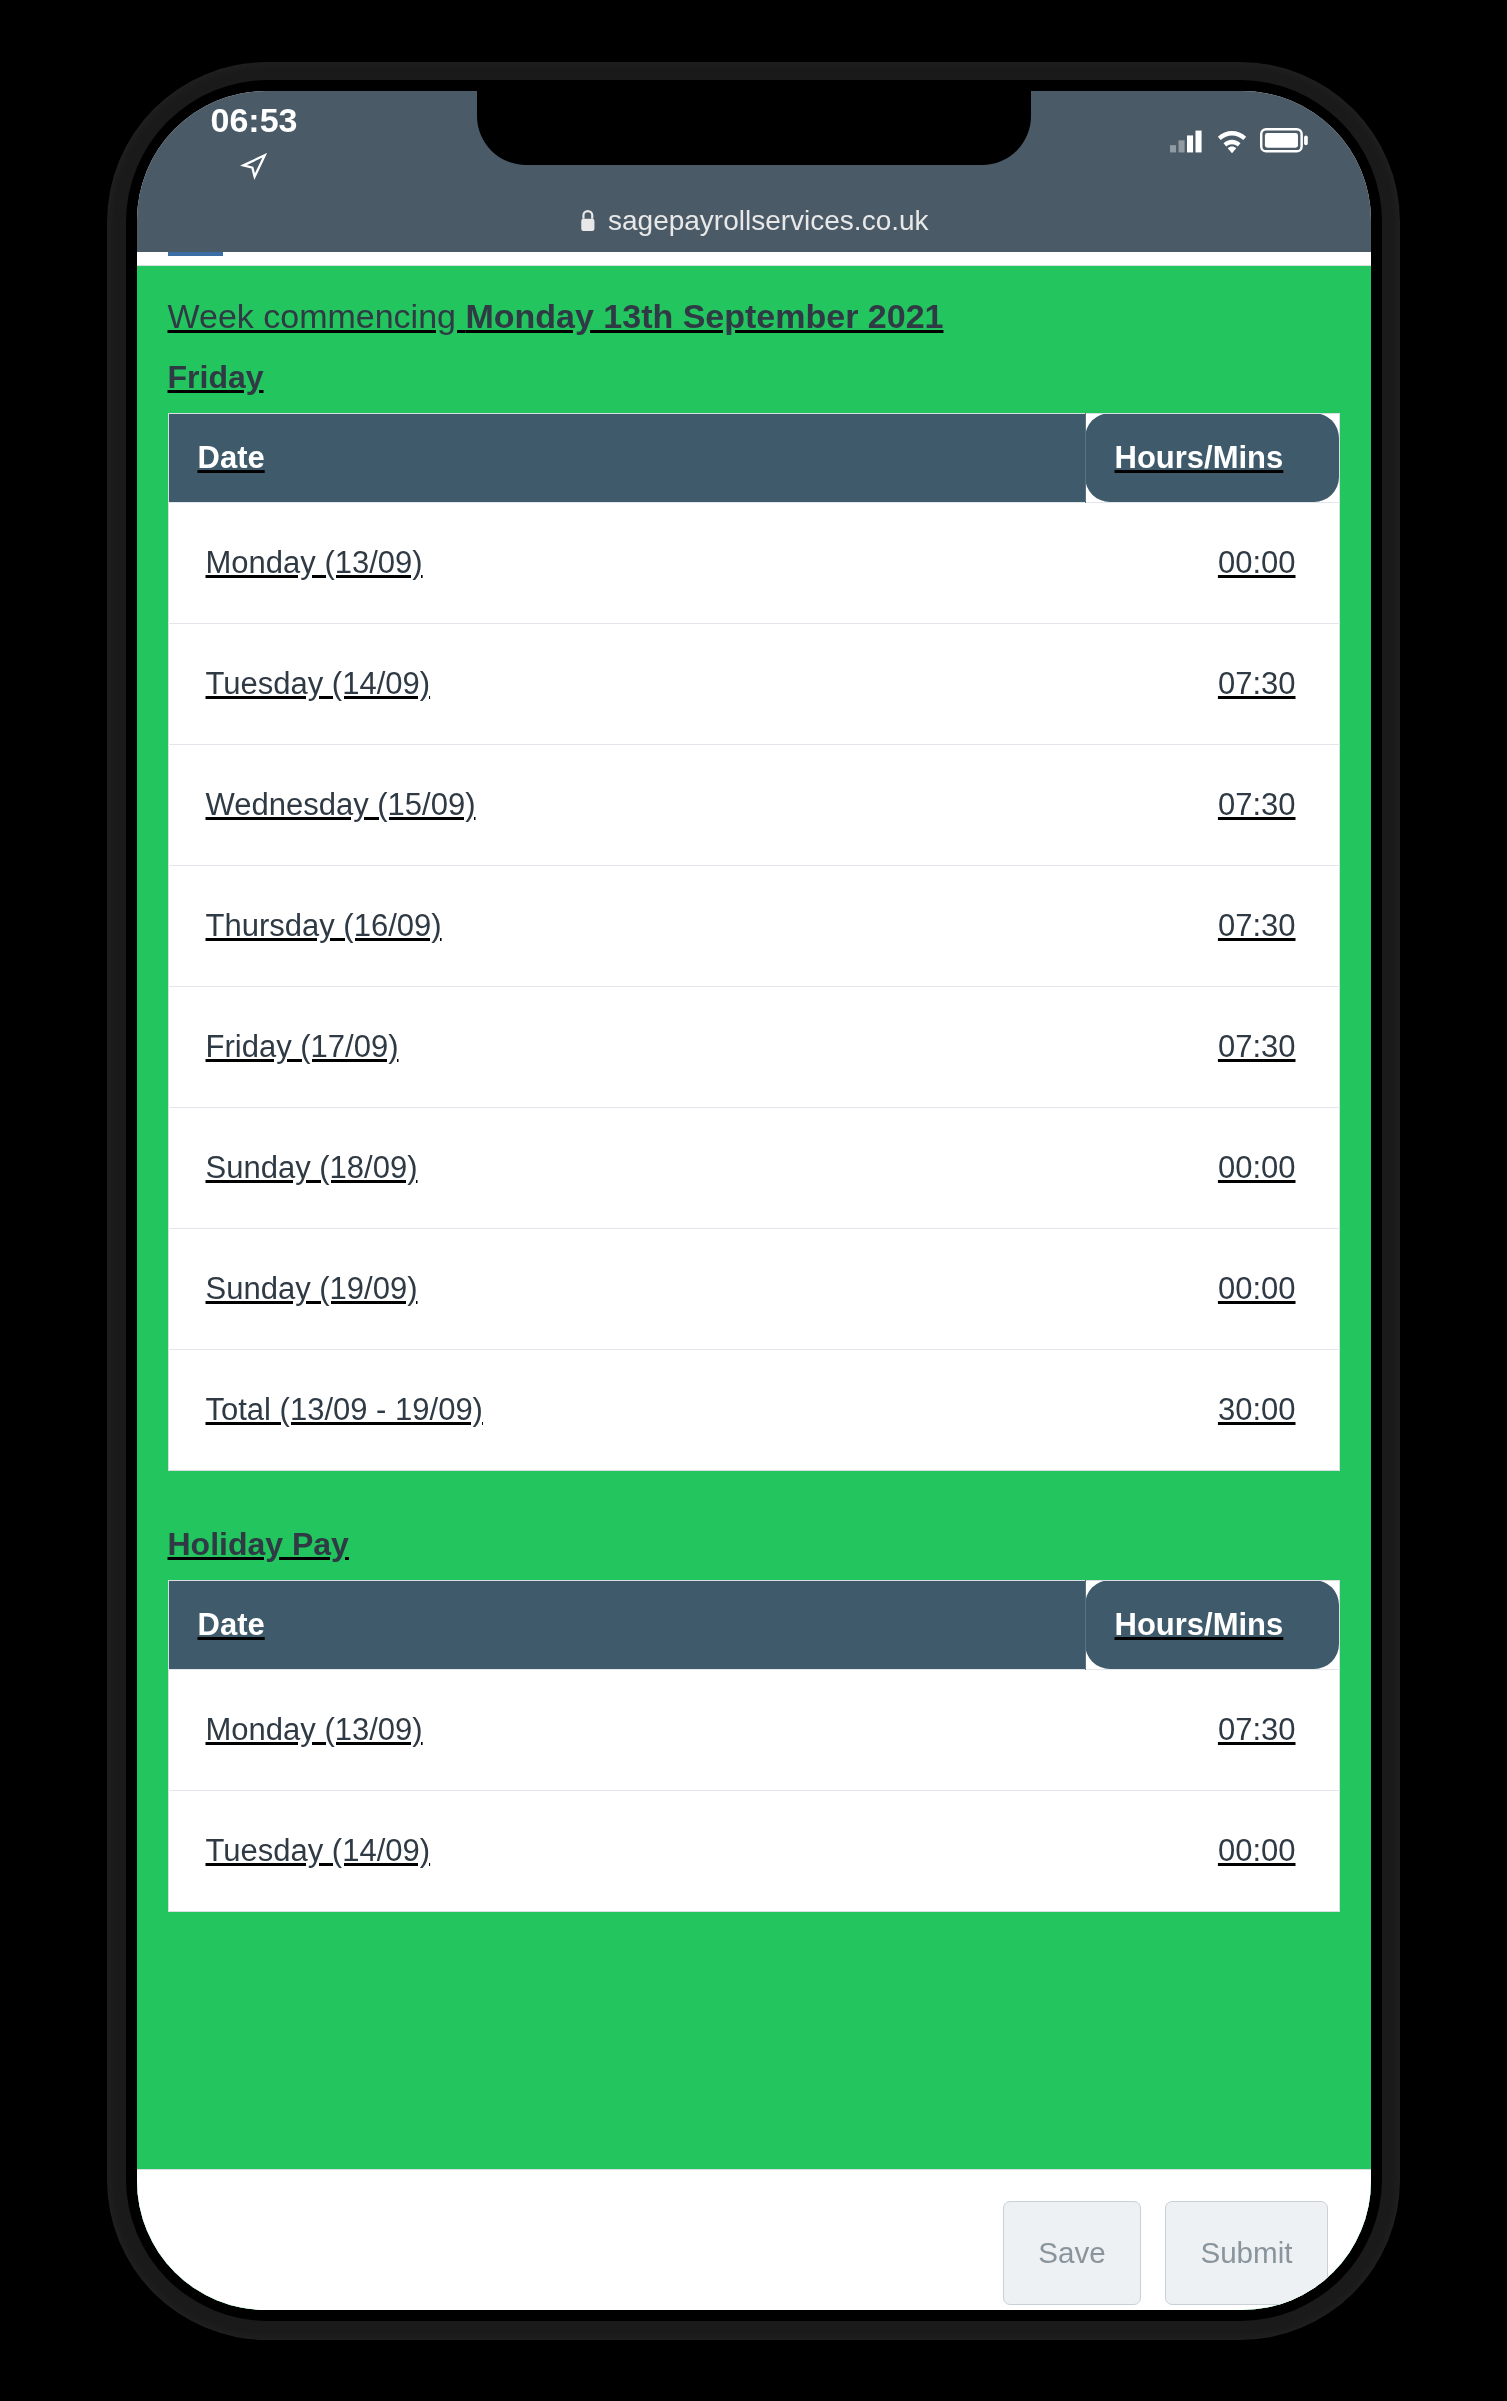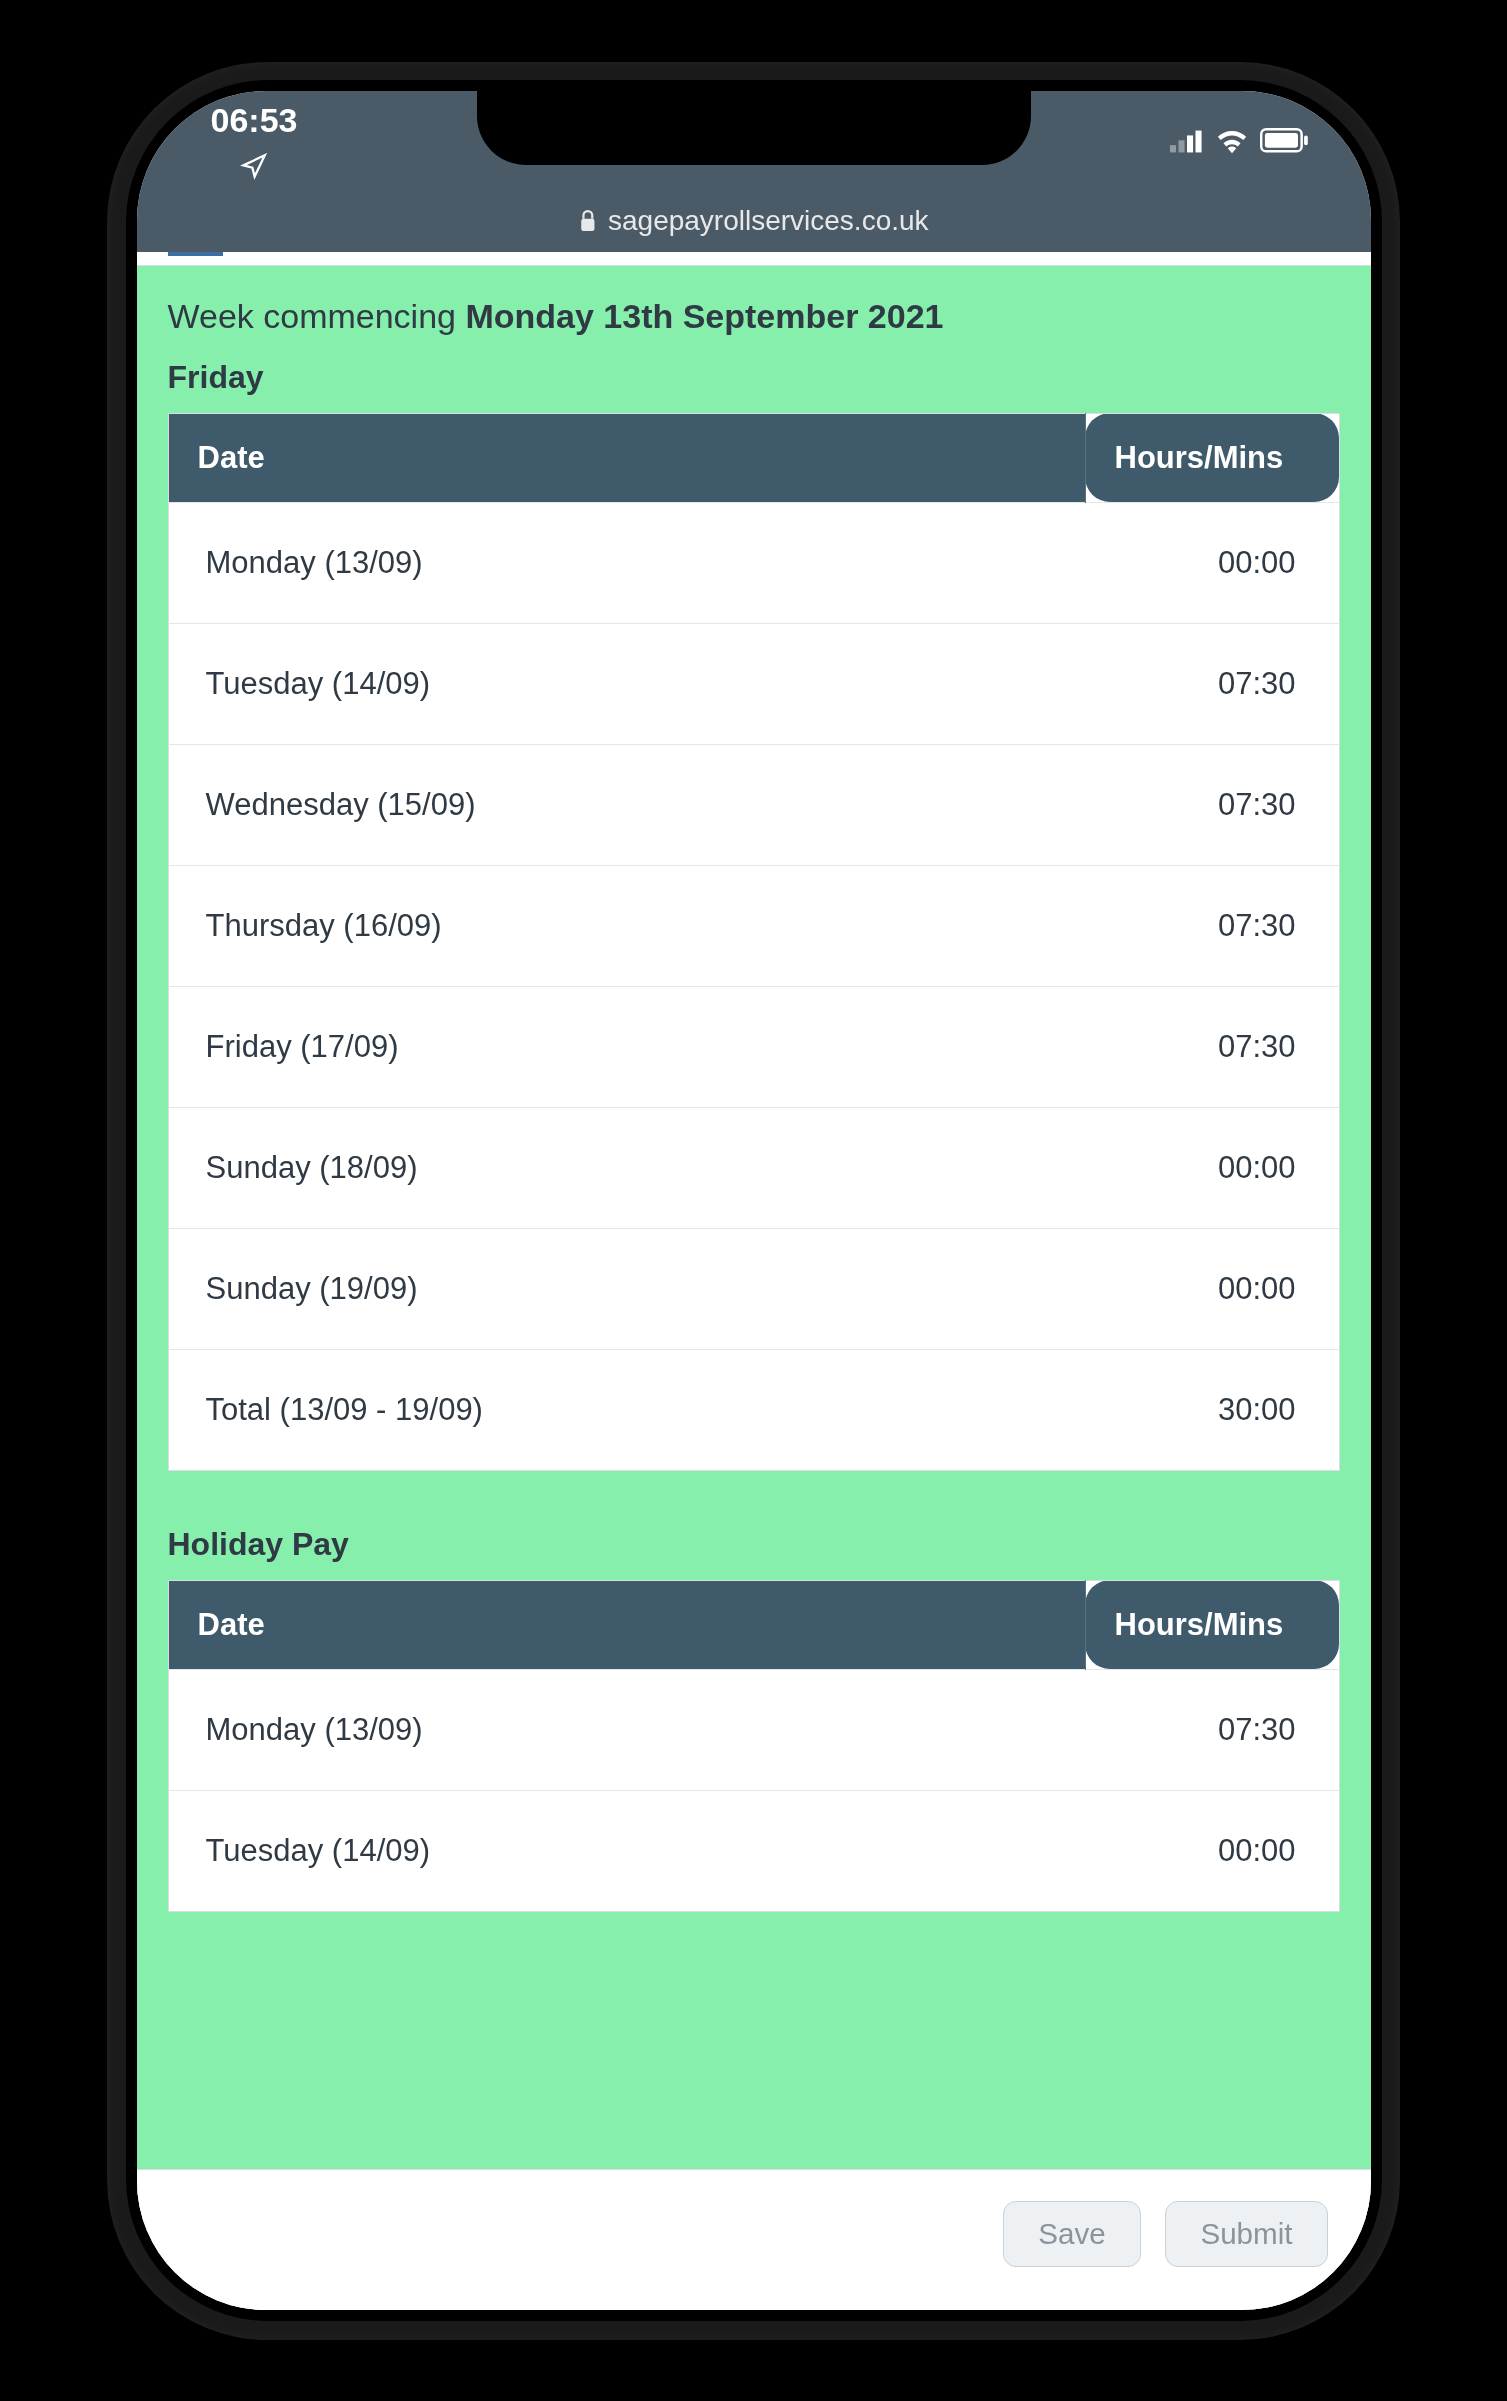--- a/index.html
+++ b/index.html
@@ -66,24 +66,25 @@
     height: 62px;
     background: #4b5a67;
     display: flex;
     align-items: center;
     justify-content: center;
     gap: 9.9px;
     color: #e8e8e8;
     font-size: 28px;
   }
   .content {
-    background: #86efac;
+    background: #22c55e;
     height: calc(100% - 160px);
     overflow: hidden;
     position: relative;
+    text-decoration: underline;
   }
   .tab-indicator {
     height: 13.5px;
     background: #fff;
     border-bottom: 0.6px solid #d9dee3;
     position: relative;
   }
   .tab-indicator::before {
     content: "";
     position: absolute;
@@ -147,22 +148,22 @@
     justify-content: flex-end;
     gap: 24.6px;
     padding: 31px 43px 0 0;
   }
   .btn {
     background: #eef1f3;
     border: 1.2px solid #c9d0d6;
     color: #8a949c;
     font-size: 29.6px;
     font-weight: 500;
-    padding: 15px 34px;
-    border-radius: 13px;
+    padding: 34px 34px;
+    border-radius: 7px;
     cursor: pointer;
   }
   .icon-svg { display: block; }
 </style>
 </head>
 <body>
 
 <div class="phone-frame">
   <div class="phone-inner">
     <div class="screen">

